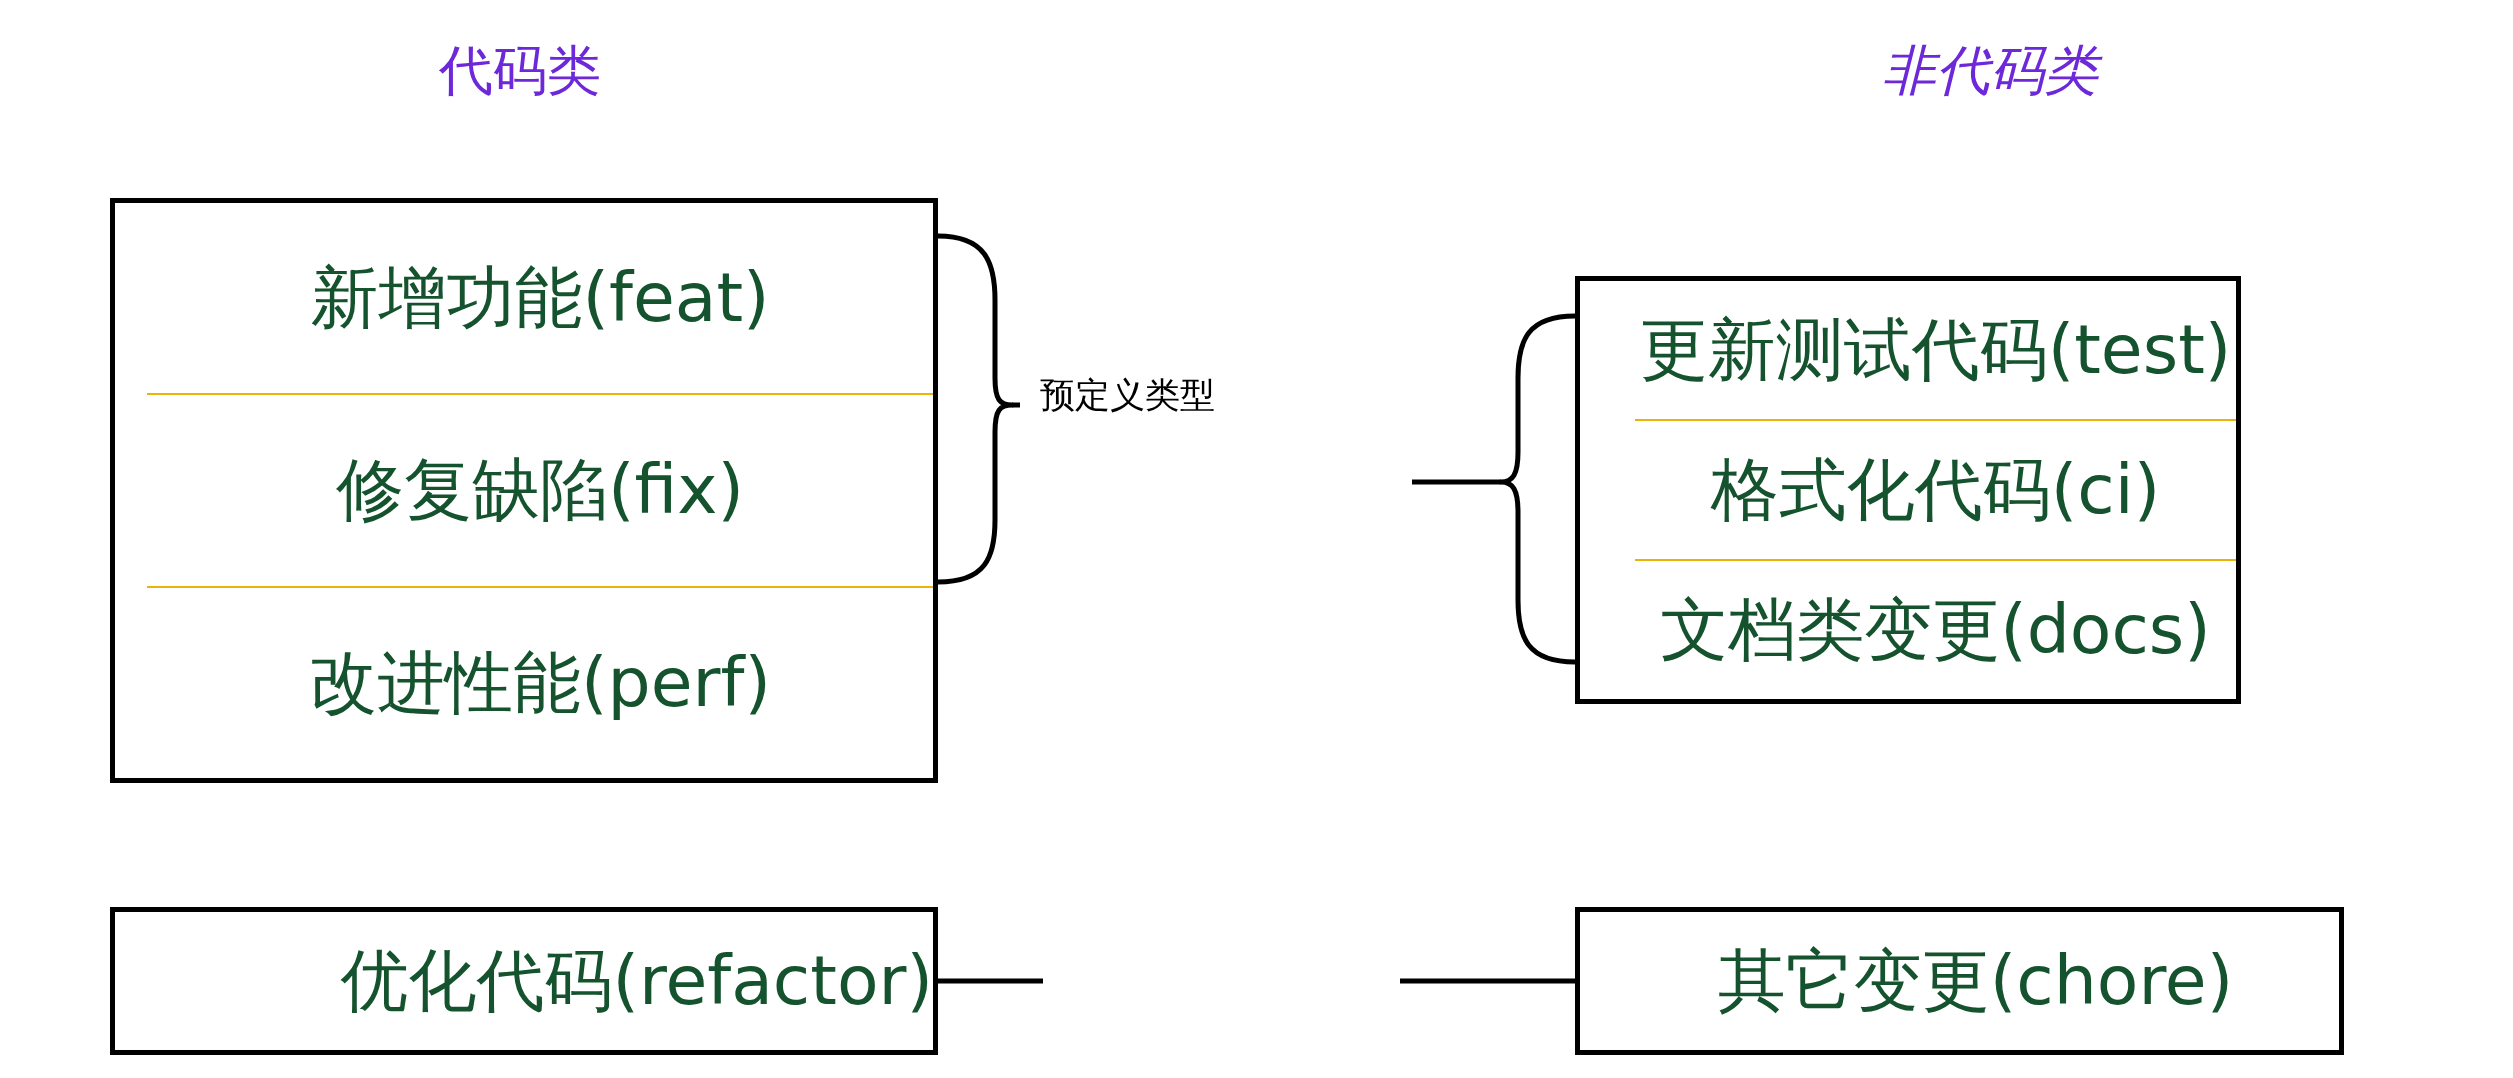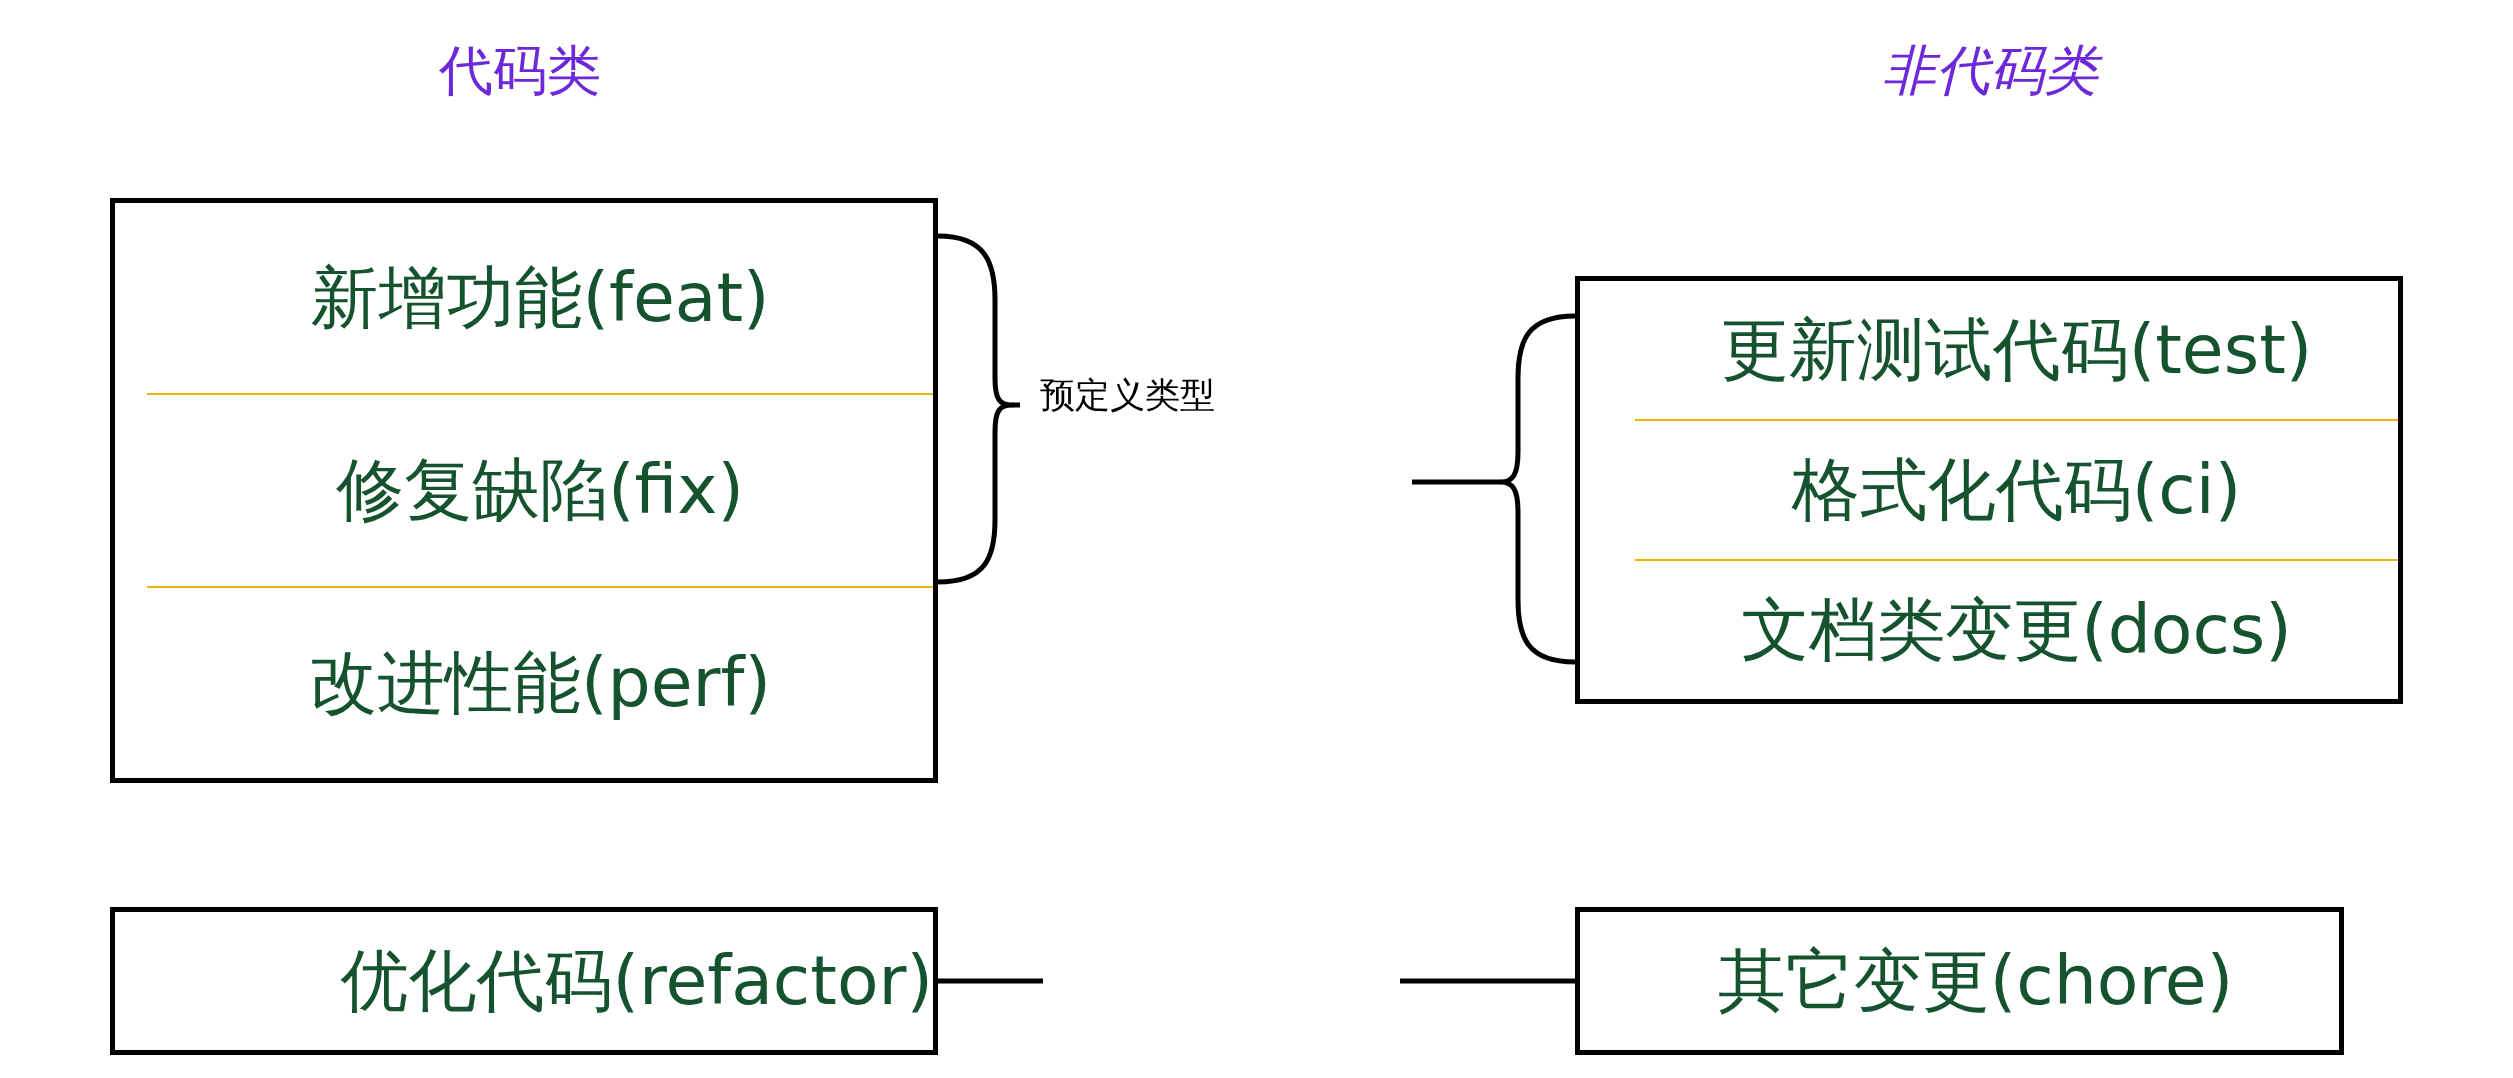--- a/index.html
+++ b/index.html
@@ -50,21 +50,21 @@
     white-space: nowrap;
     color: #14532d;
     box-sizing: border-box;
     margin-left: 32px;
   }
   .box-row + .box-row {
     border-top: 2px solid #eab308;
   }
 
   #box-code      { left: 110px;  top: 198px; width: 828px;  height: 585px; }
-  #box-noncode   { left: 1575px; top: 276px; width: 828px;  height: 428px; padding-left: 23px; }
+  #box-noncode   { left: 1575px; top: 276px; width: 666px;  height: 428px; padding-left: 23px; }
   #box-refactor  { left: 110px;  top: 907px; width: 828px;  height: 148px; align-items: flex-end; }
   #box-chore     { left: 1575px; top: 907px; width: 769px;  height: 148px; }
 
   
   .center-label {
     position: absolute;
     font-size: 35px;
     line-height: 1;
     white-space: nowrap;
     color: #000;

